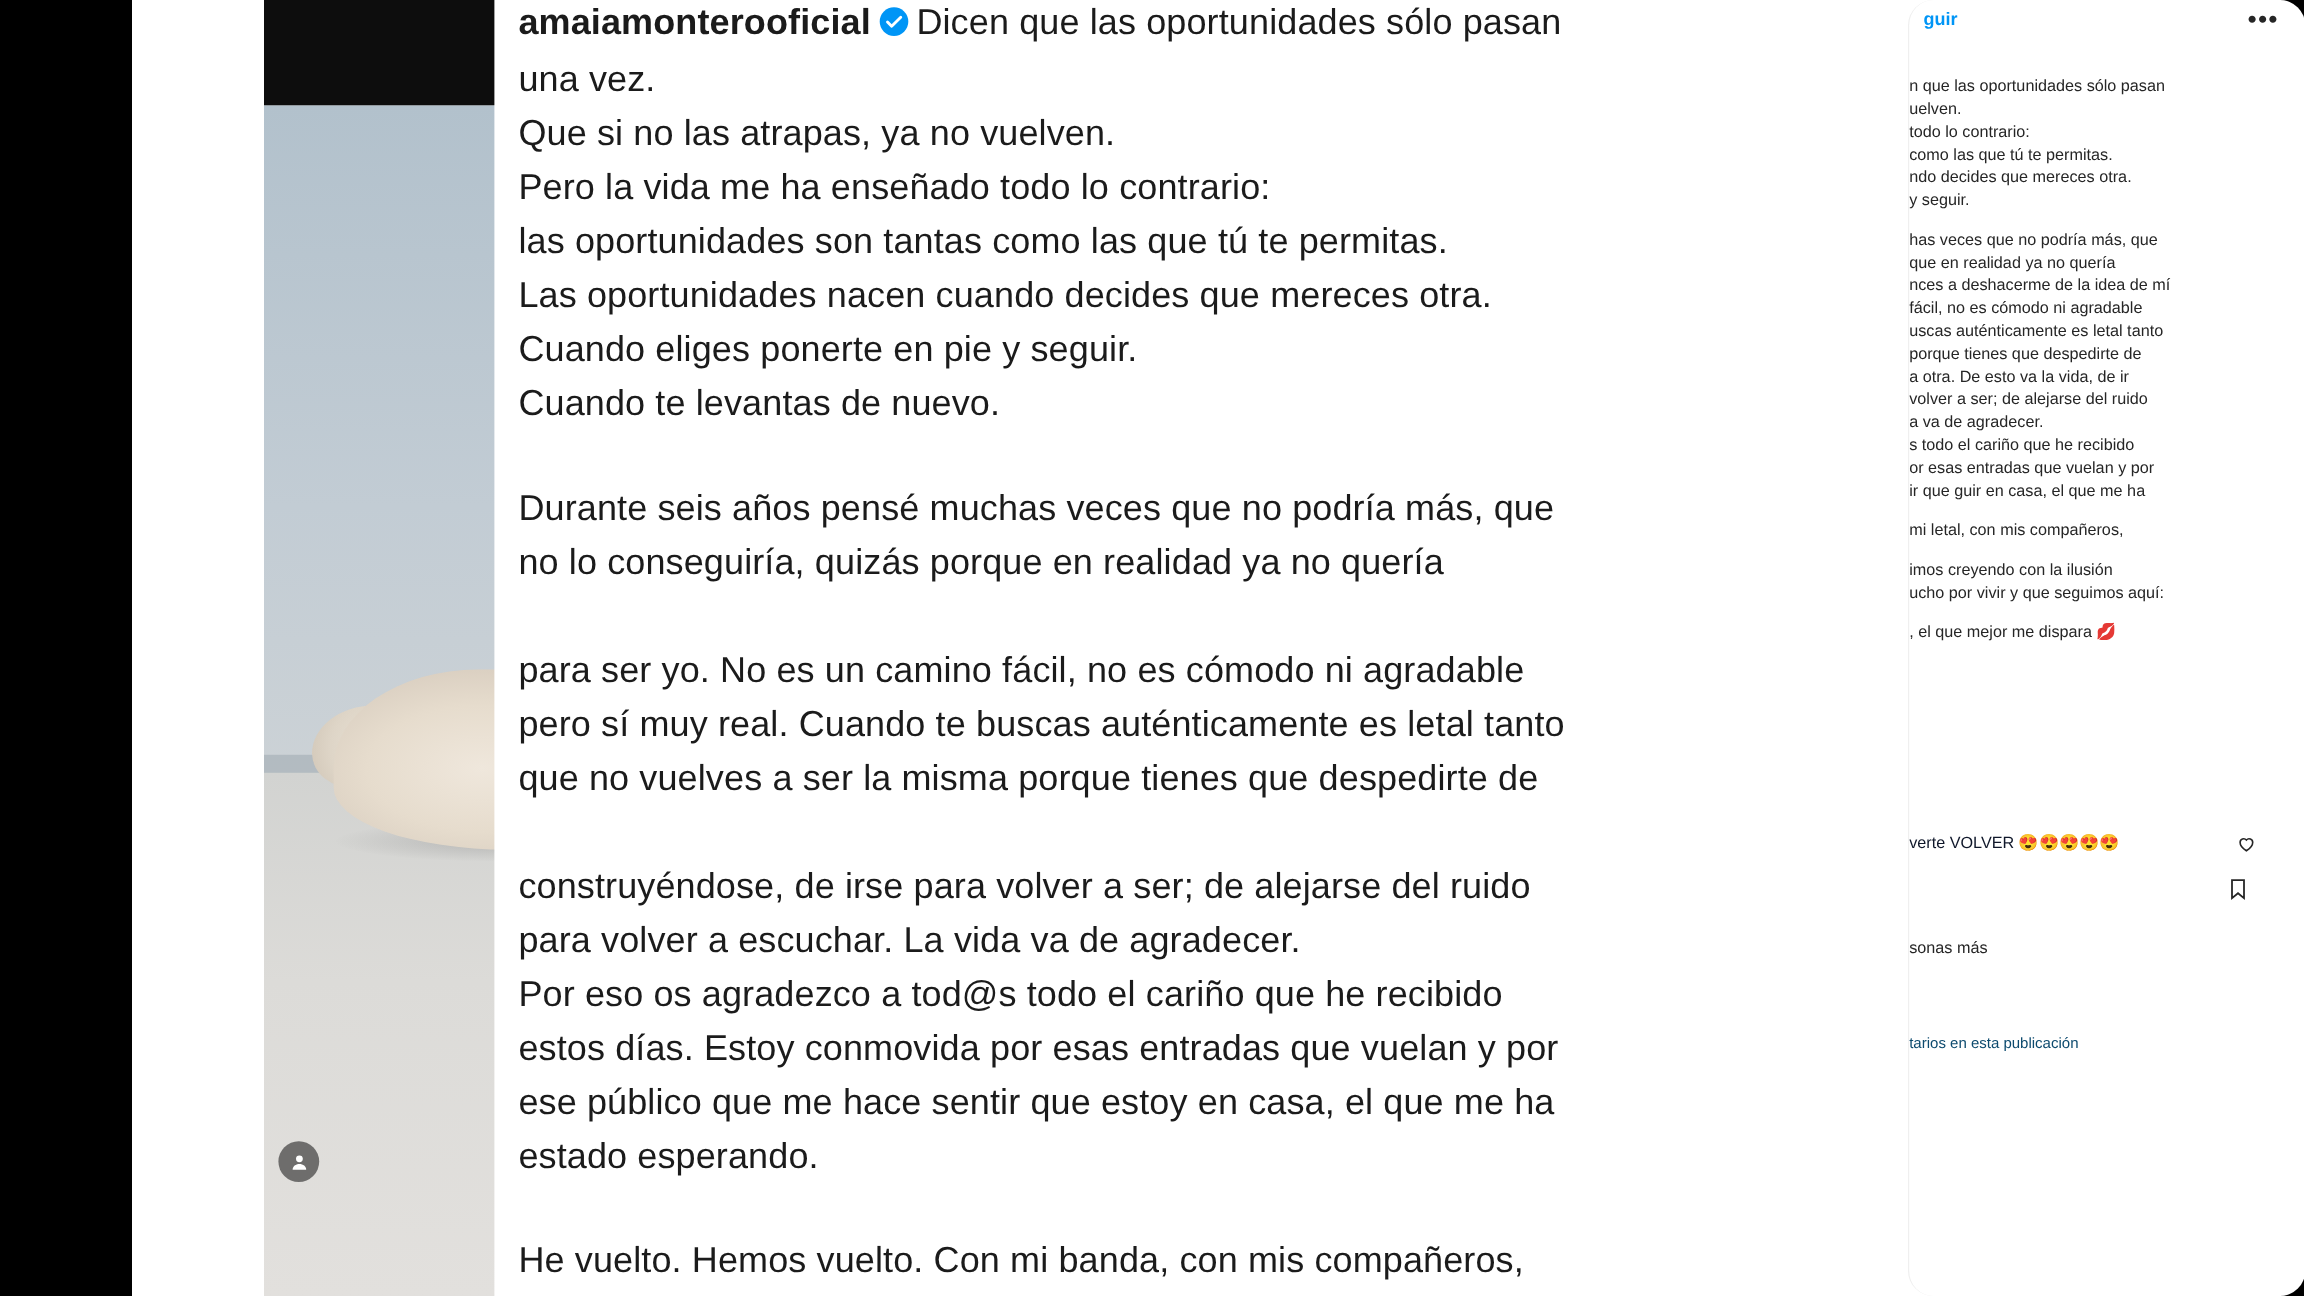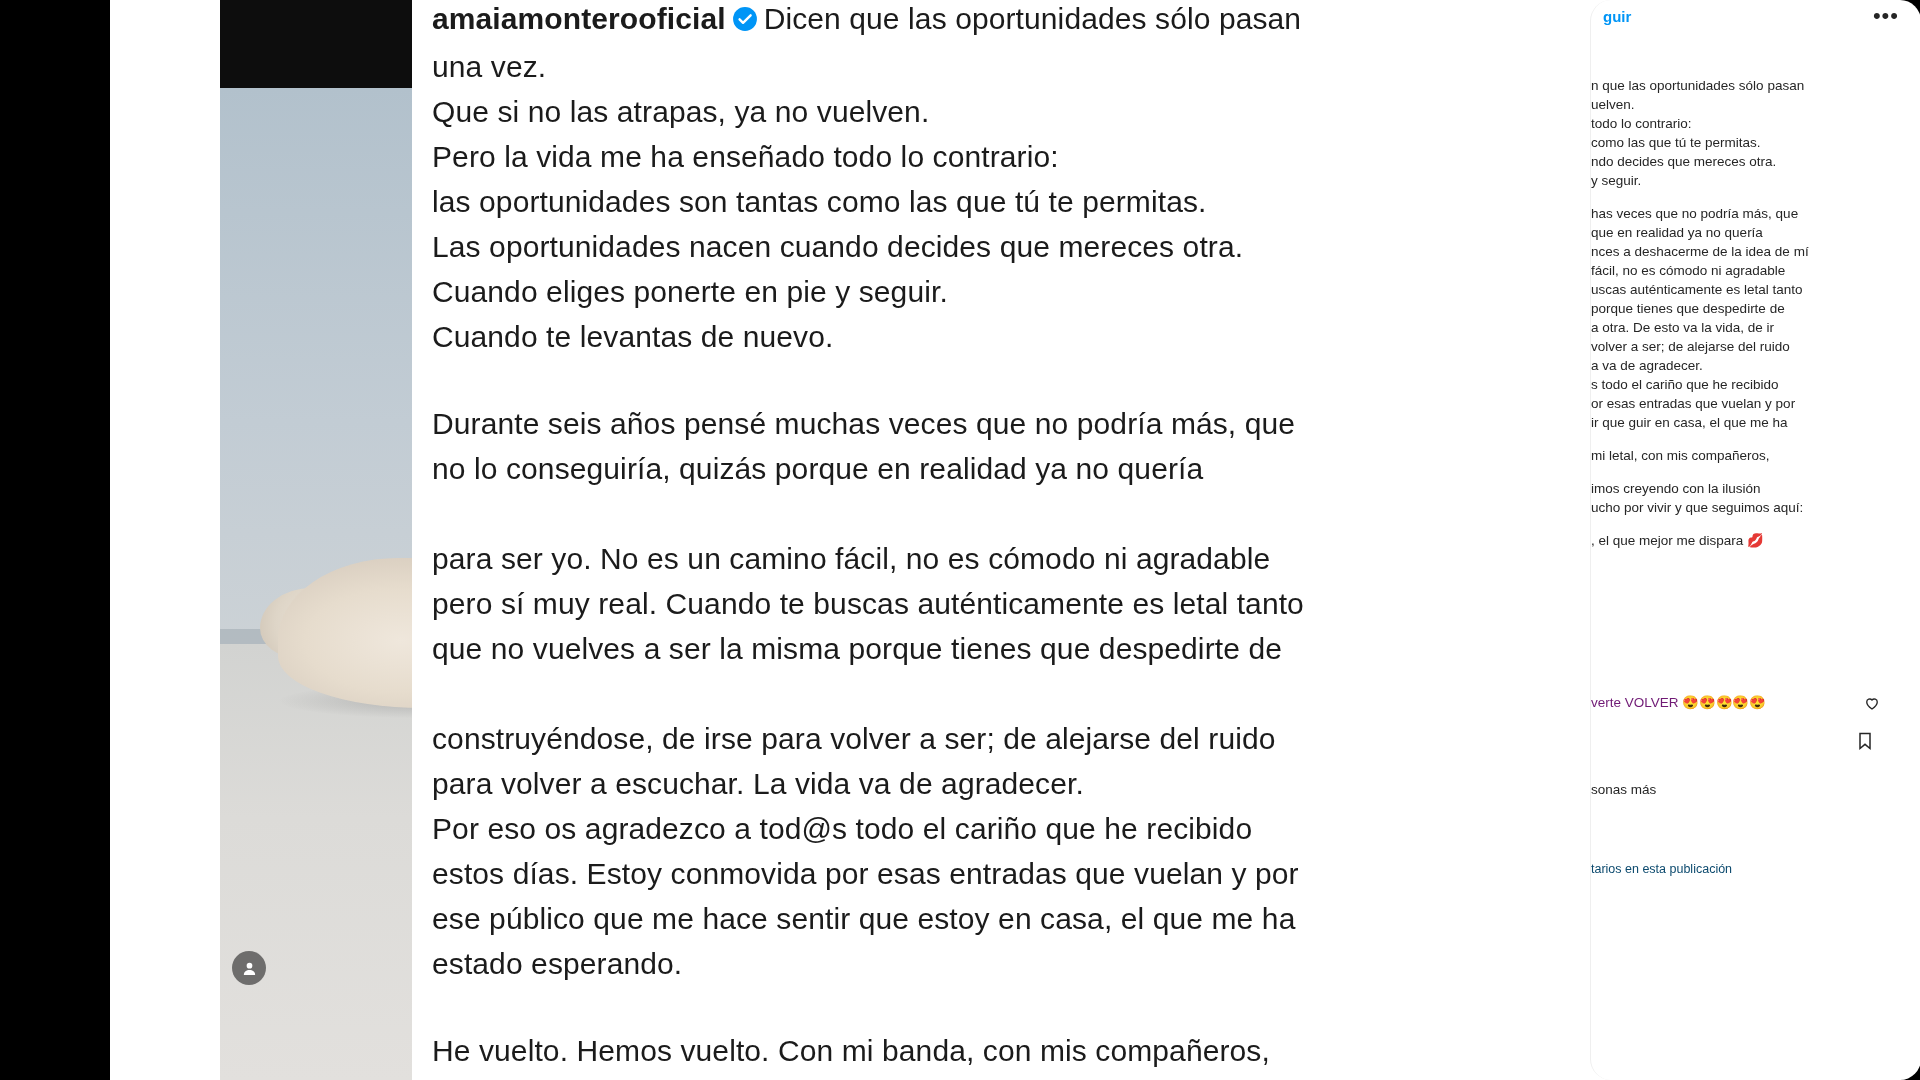--- a/index.html
+++ b/index.html
@@ -147,21 +147,21 @@
     right: 22px;
     top: 8px;
     font-size: 22px;
     color: #262626;
     letter-spacing: 1px;
     line-height: 16px;
   }
   .side-caption {
     position: absolute;
     left: 0;
-    top: 76px;
+    top: 62px;
     width: 330px;
     padding: 0 14px 0 0;
     box-sizing: border-box;
     font-size: 13.5px;
     line-height: 19px;
     color: #262626;
   }
   .side-caption p { margin: 0 0 14px 0; }
 
   .side-likes {
@@ -169,21 +169,21 @@
     left: 0;
     top: 782px;
     font-size: 13.5px;
     color: #262626;
   }
   .side-comment-line {
     position: absolute;
     left: 0;
     top: 694px;
     font-size: 13.5px;
-    color: #701a75;
+    color: #0f172a;
   }
   .side-footnote {
     position: absolute;
     left: 0;
     top: 862px;
     font-size: 12.5px;
     color: #0c4a6e;
   }
   .side-heart {
     position: absolute;

